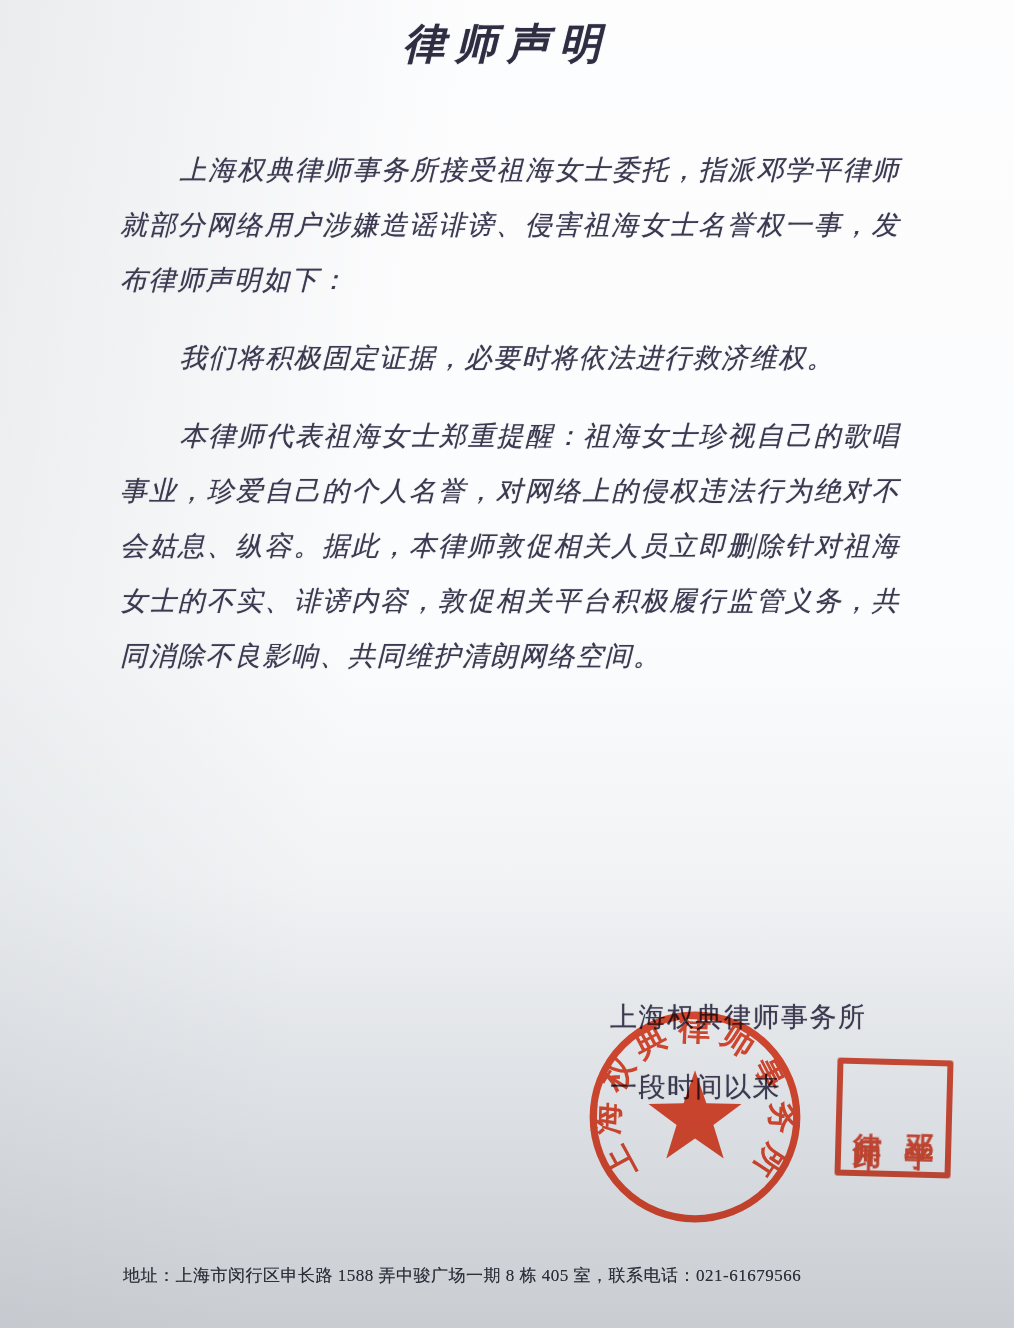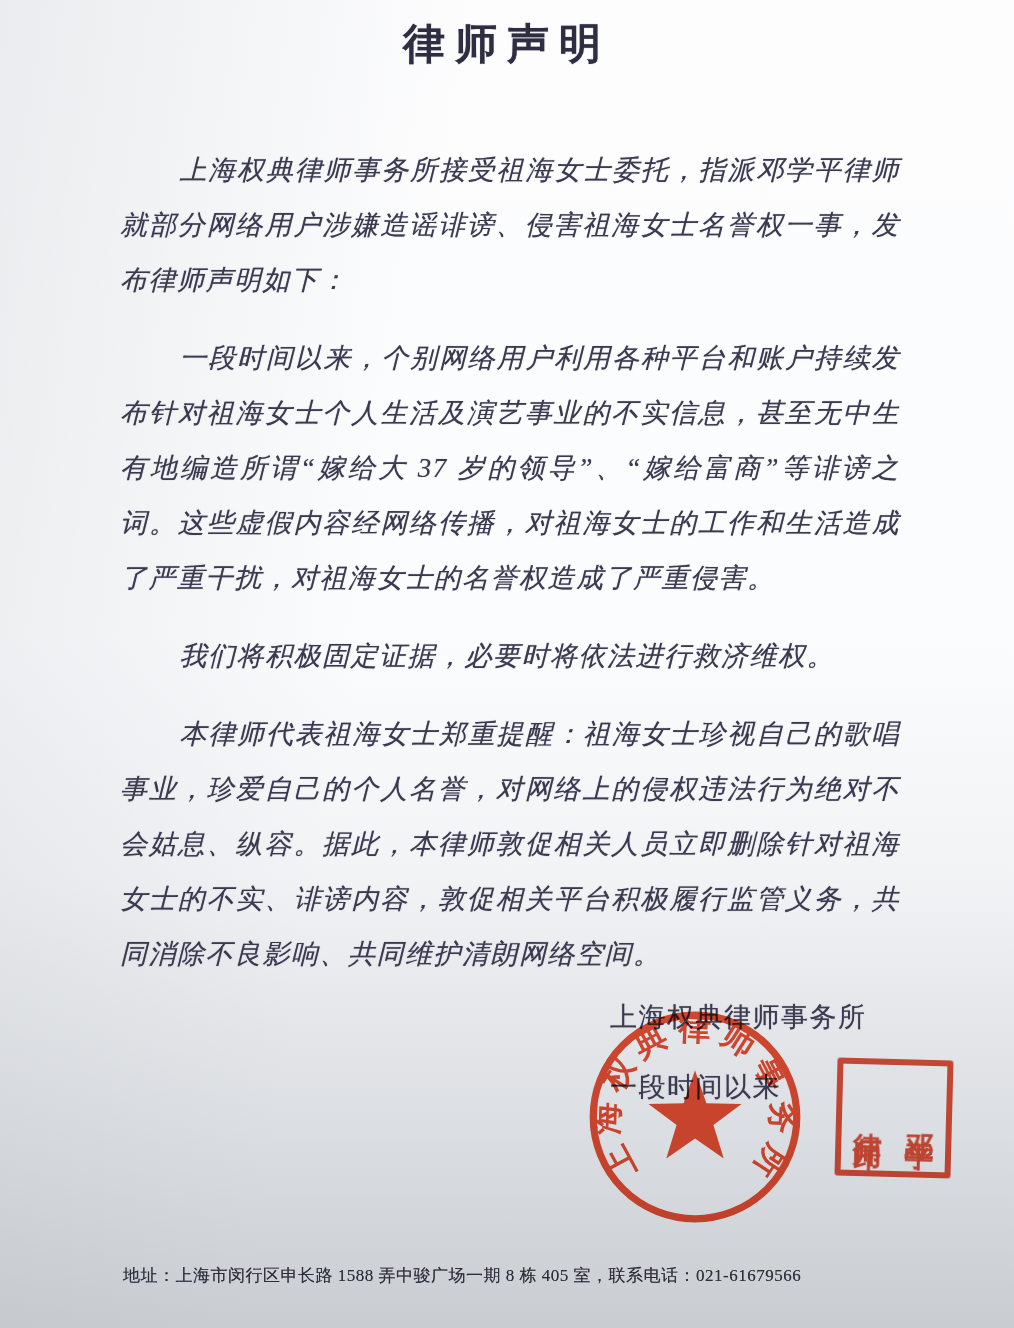--- a/index.html
+++ b/index.html
@@ -18,20 +18,21 @@
   .title {
     position: absolute;
     top: 16px; left: 0; right: 0;
     margin: 0;
     text-align: center;
     font-size: 42px;
     font-weight: 700;
     letter-spacing: 10px;
     color: #2e2d42;
     text-shadow: 0 0 1px rgba(46,45,66,0.55);
+    font-style: italic;
   }
   .body-text {
     position: absolute;
     top: 143px; left: 120px; width: 780px;
     font-size: 27px;
     line-height: 55px;
     letter-spacing: 1.5px;
     color: #3a3950;
     text-align: justify;
     text-shadow: 0 0 1px rgba(58,57,80,0.55);
@@ -103,21 +104,20 @@
 </style>
 </head>
 <body>
 
 <div class="page">
 
   <h1 class="title">律师声明</h1>
 
   <div class="body-text">
     <p>上海权典律师事务所接受祖海女士委托，指派邓学平律师就部分网络用户涉嫌造谣诽谤、侵害祖海女士名誉权一事，发布律师声明如下：</p>
-    <p>一段时间以来，个别网络用户利用各种平台和账户持续发布针对祖海女士个人生活及演艺事业的不实信息，甚至无中生有地编造所谓“嫁给大 37 岁的领导”、“嫁给富商”等诽谤之词。这些虚假内容经网络传播，对祖海女士的工作和生活造成了严重干扰，对祖海女士的名誉权造成了严重侵害。</p>
     <p>我们将积极固定证据，必要时将依法进行救济维权。</p>
     <p>本律师代表祖海女士郑重提醒：祖海女士珍视自己的歌唱事业，珍爱自己的个人名誉，对网络上的侵权违法行为绝对不会姑息、纵容。据此，本律师敦促相关人员立即删除针对祖海女士的不实、诽谤内容，敦促相关平台积极履行监管义务，共同消除不良影响、共同维护清朗网络空间。</p>
   </div>
 
   <div class="signature">
     <div>上海权典律师事务所</div>
     <div>一段时间以来</div>
   </div>
 
   <svg class="round-seal" viewBox="0 0 220 220" aria-hidden="true">

